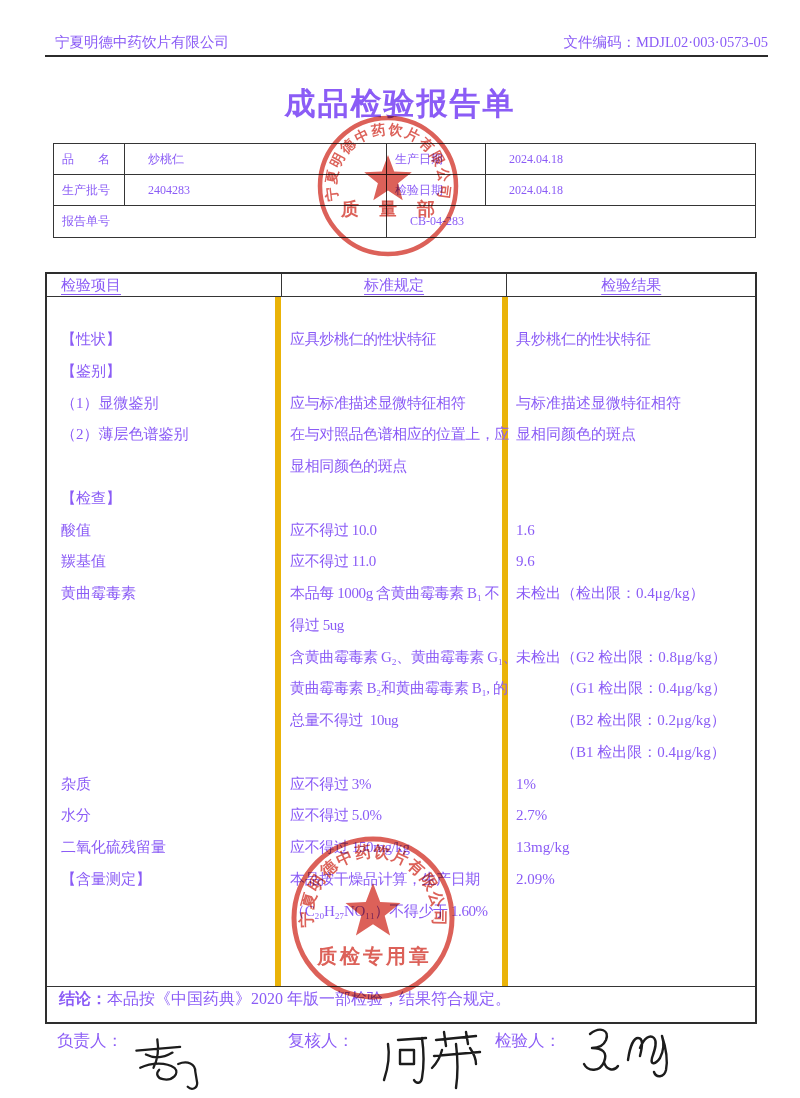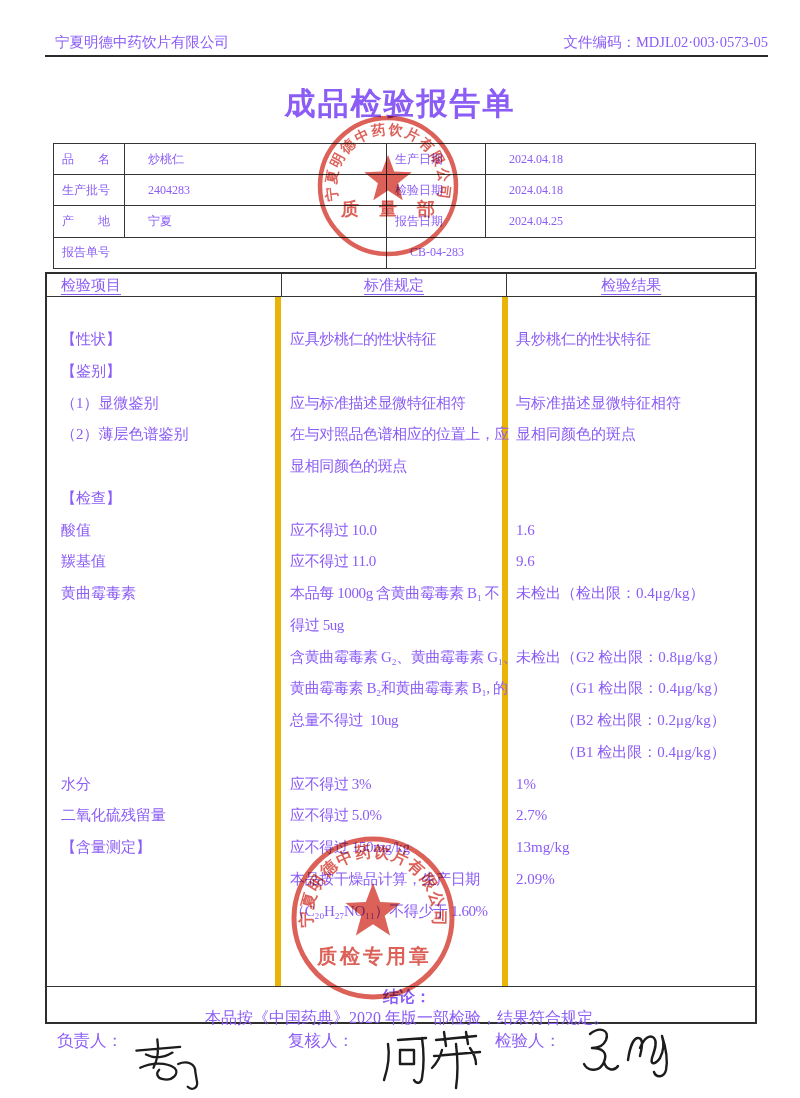--- a/index.html
+++ b/index.html
@@ -34,21 +34,21 @@
   .hcell.c3 { width:249px; justify-content:center; border-right:none; }
   .hcell span { text-decoration:underline; text-underline-offset:4px; }
   .mt-body { display:flex; height:689px; box-sizing:border-box; }
   .bcol { box-sizing:border-box; padding-top:27px; border-right:6px solid #eab308; }
   .bcol.c1 { width:236px; padding-left:14px; }
   .bcol.c2 { width:227px; padding-left:9px; letter-spacing:-0.4px; }
   .bcol.c3 { width:249px; padding-left:8px; border-right:none; }
   .ln { height:31.75px; line-height:31.75px; white-space:pre; overflow:visible; }
   .mt-concl {
     display:flex; align-items:center; height:26px; box-sizing:border-box;
-    border-top:1px solid #353535; padding-left:12px; font-size:16px; white-space:pre;flex-direction:column;
+    border-top:1px solid #353535; padding-left:12px; font-size:16px; white-space:pre;
   }
   .mt-concl .clabel { font-weight:bold; }
   .sig-label { position:absolute; top:1030px; font-size:16.5px; }
   .sig-label.p1 { left:57px; }
   .sig-label.p2 { left:288px; }
   .sig-label.p3 { left:495px; }
   .stamp { position:absolute; mix-blend-mode:multiply; opacity:0.85; }
   .stamp.dept { left:308px; top:106px; }
   .stamp.qc   { left:283px; top:828px; }
   .sig { position:absolute; }
@@ -83,26 +83,20 @@
       <td>生产日期</td>
       <td class="val">2024.04.18</td>
     </tr>
     <tr>
       <td>生产批号</td>
       <td class="val">2404283</td>
       <td>检验日期</td>
       <td class="val">2024.04.18</td>
     </tr>
     <tr>
-      <td>产　　地</td>
-      <td class="val">宁夏</td>
-      <td>报告日期</td>
-      <td class="val">2024.04.25</td>
-    </tr>
-    <tr>
       <td colspan="2">报告单号</td>
       <td colspan="2" class="val">CB-04-283</td>
     </tr>
   </tbody>
     </table>
 
   <div class="mt">
     <div class="mt-hdr">
       <div class="hcell c1">
           <span>检验项目</span>
@@ -123,20 +117,21 @@
         <div class="ln"></div>
         <div class="ln">【检查】</div>
         <div class="ln">酸值</div>
         <div class="ln">羰基值</div>
         <div class="ln">黄曲霉毒素</div>
         <div class="ln"></div>
         <div class="ln"></div>
         <div class="ln"></div>
         <div class="ln"></div>
         <div class="ln"></div>
+        <div class="ln">杂质</div>
         <div class="ln">水分</div>
         <div class="ln">二氧化硫残留量</div>
         <div class="ln">【含量测定】</div>
         <div class="ln"></div>
       </div>
       <div class="bcol c2">
         <div class="ln">应具炒桃仁的性状特征</div>
         <div class="ln"></div>
         <div class="ln">应与标准描述显微特征相符</div>
         <div class="ln">在与对照品色谱相应的位置上，应</div>

